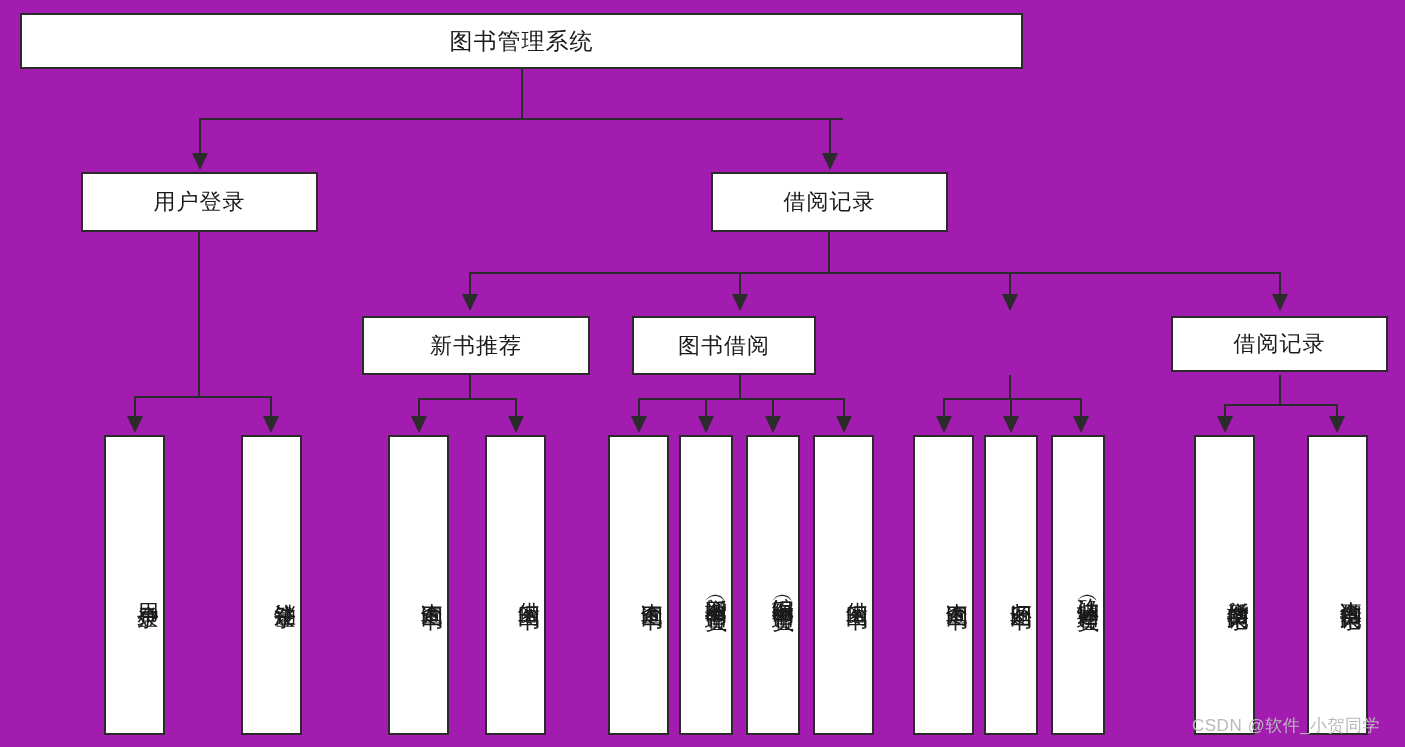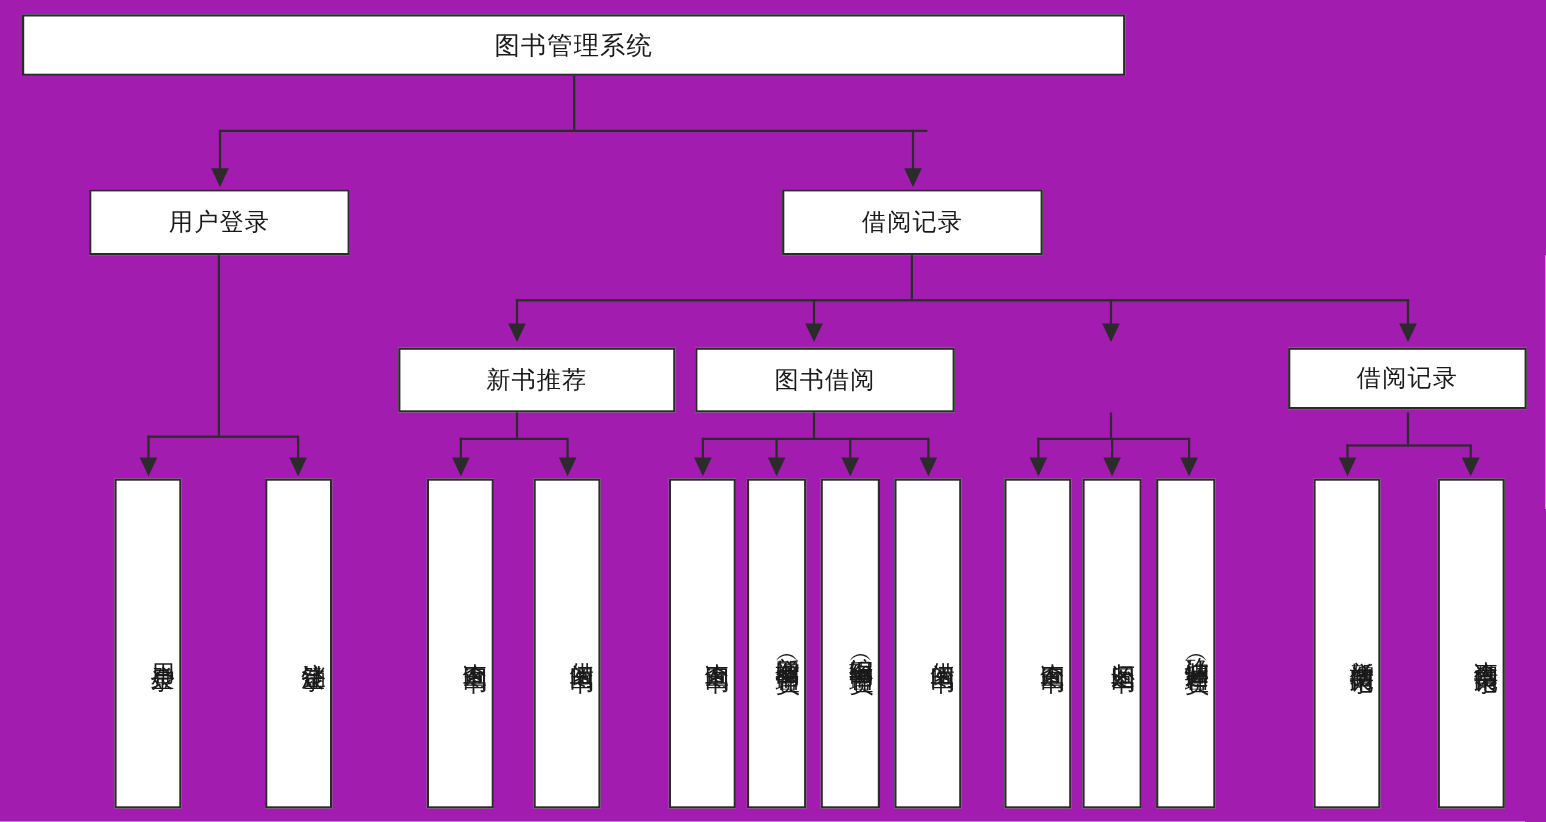--- a/index.html
+++ b/index.html
@@ -110,24 +110,24 @@
   <div class="hline" style="left:469px; top:272px; width:812px;"></div>
   <div class="vline" style="left:469px; top:272px; height:24px;"></div>
   <div class="arrow" style="left:462px; top:294px;"></div>
   <div class="vline" style="left:739px; top:272px; height:24px;"></div>
   <div class="arrow" style="left:732px; top:294px;"></div>
   <div class="vline" style="left:1009px; top:272px; height:24px;"></div>
   <div class="arrow" style="left:1002px; top:294px;"></div>
   <div class="vline" style="left:1279px; top:272px; height:24px;"></div>
   <div class="arrow" style="left:1272px; top:294px;"></div>
 
-  <div class="node horiz" style="left:362px; top:316px; width:252px; height:59px;">
+  <div class="node horiz" style="left:362px; top:316px; width:228px; height:59px;">
     <span class="node-label">新书推荐</span>
   </div>
-  <div class="node horiz" style="left:632px; top:316px; width:236px; height:59px;">
+  <div class="node horiz" style="left:632px; top:316px; width:184px; height:59px;">
     <span class="node-label">图书借阅</span>
   </div>
   <div class="node horiz" style="left:1171px; top:316px; width:217px; height:56px;">
     <span class="node-label">借阅记录</span>
   </div>
 
   <div class="vline" style="left:469px; top:375px; height:23px;"></div>
   <div class="hline" style="left:418px; top:398px; width:98px;"></div>
   <div class="vline" style="left:418px; top:398px; height:20px;"></div>
   <div class="arrow" style="left:411px; top:416px;"></div>
@@ -194,14 +194,15 @@
   <div class="node vert" style="left:1051px; top:435px; width:54px; height:300px;">
     <span class="node-label">确认归还（管理员）</span>
   </div>
   <div class="node vert" style="left:1194px; top:435px; width:61px; height:300px;">
     <span class="node-label">新增借阅记录</span>
   </div>
   <div class="node vert" style="left:1307px; top:435px; width:61px; height:300px;">
     <span class="node-label">查询借阅记录</span>
   </div>
 
+  <div id="watermark" style="left:1192px; top:714px;">CSDN @软件_小贺同学</div>
 
 </div>
 
 </body></html>

